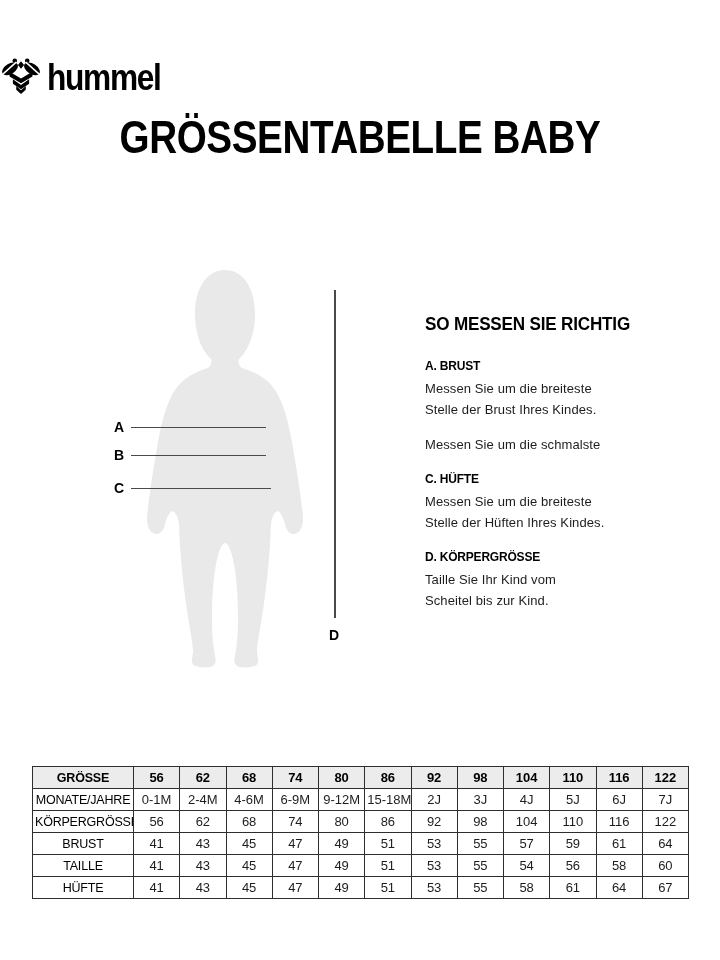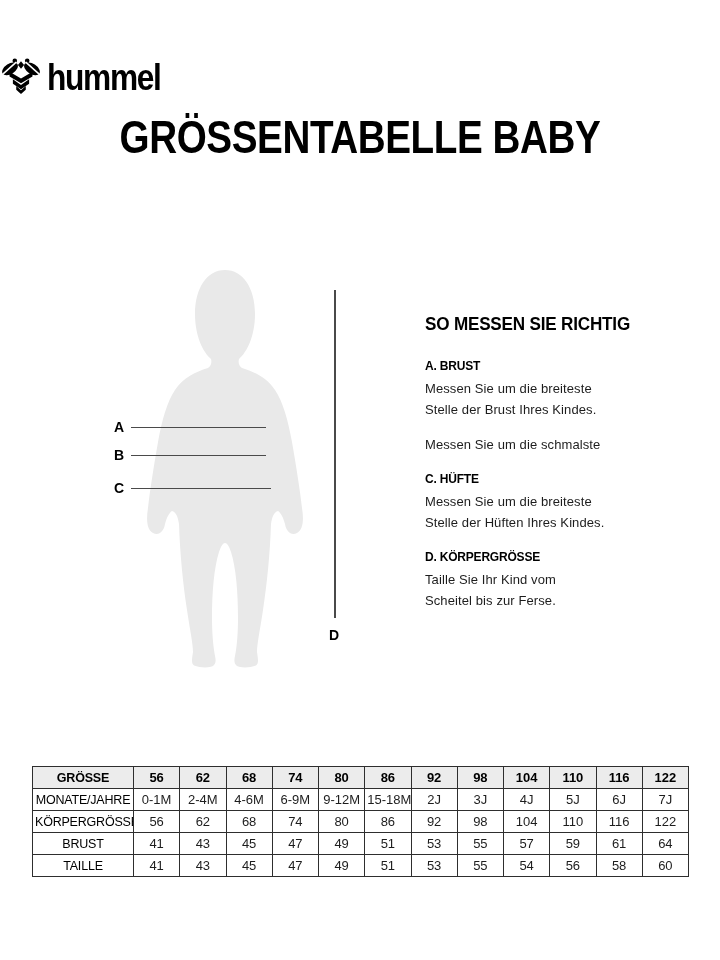--- a/index.html
+++ b/index.html
@@ -177,21 +177,21 @@
           <p>Messen Sie um die schmalste</p>
         </div>
         <div class="guide-section">
           <h3>C. HÜFTE</h3>
           <p>Messen Sie um die breiteste</p>
           <p>Stelle der Hüften Ihres Kindes.</p>
         </div>
         <div class="guide-section">
           <h3>D. KÖRPERGRÖSSE</h3>
           <p>Taille Sie Ihr Kind vom</p>
-          <p>Scheitel bis zur Ferse.</p>
+          <p>Scheitel bis zur Kind.</p>
         </div>
       </div>
   </div>
 
   <table class="size-table">
     <colgroup>
       <col class="label-col">
       <col>
         <col>
         <col>
@@ -274,16 +274,31 @@
           <td>47</td>
           <td>49</td>
           <td>51</td>
           <td>53</td>
           <td>55</td>
           <td>54</td>
           <td>56</td>
           <td>58</td>
           <td>60</td>
         </tr>
+        <tr>
+          <td class="label-cell">HÜFTE</td>
+          <td>41</td>
+          <td>43</td>
+          <td>45</td>
+          <td>47</td>
+          <td>49</td>
+          <td>51</td>
+          <td>53</td>
+          <td>55</td>
+          <td>58</td>
+          <td>61</td>
+          <td>64</td>
+          <td>67</td>
+        </tr>
       </tbody>
   </table>
 
 </div>
 
 </body></html>

